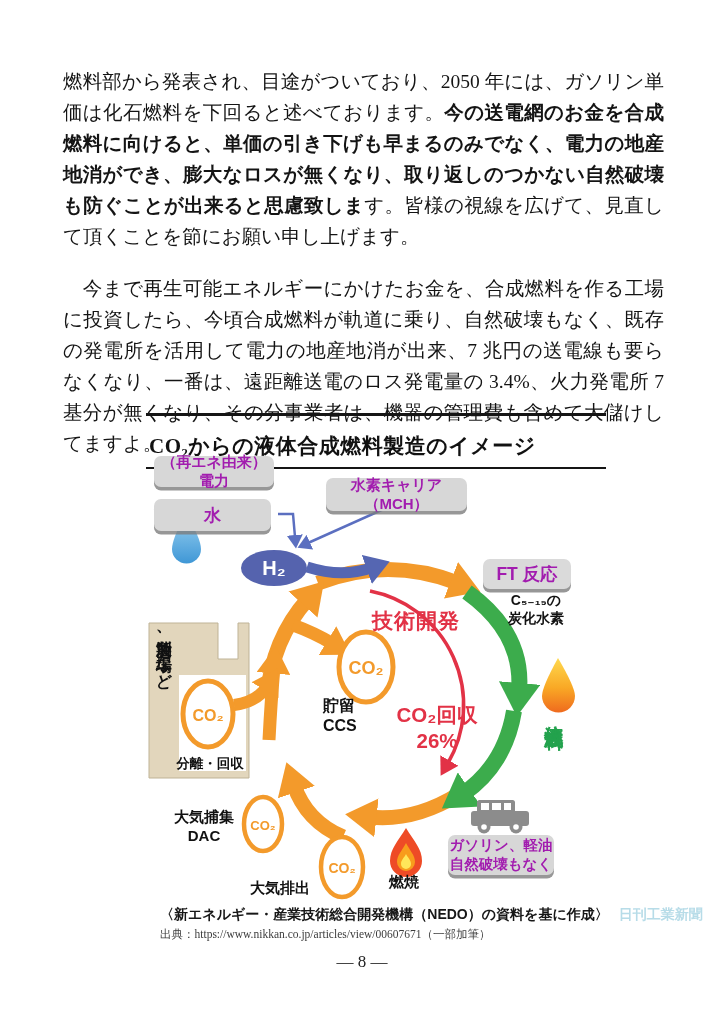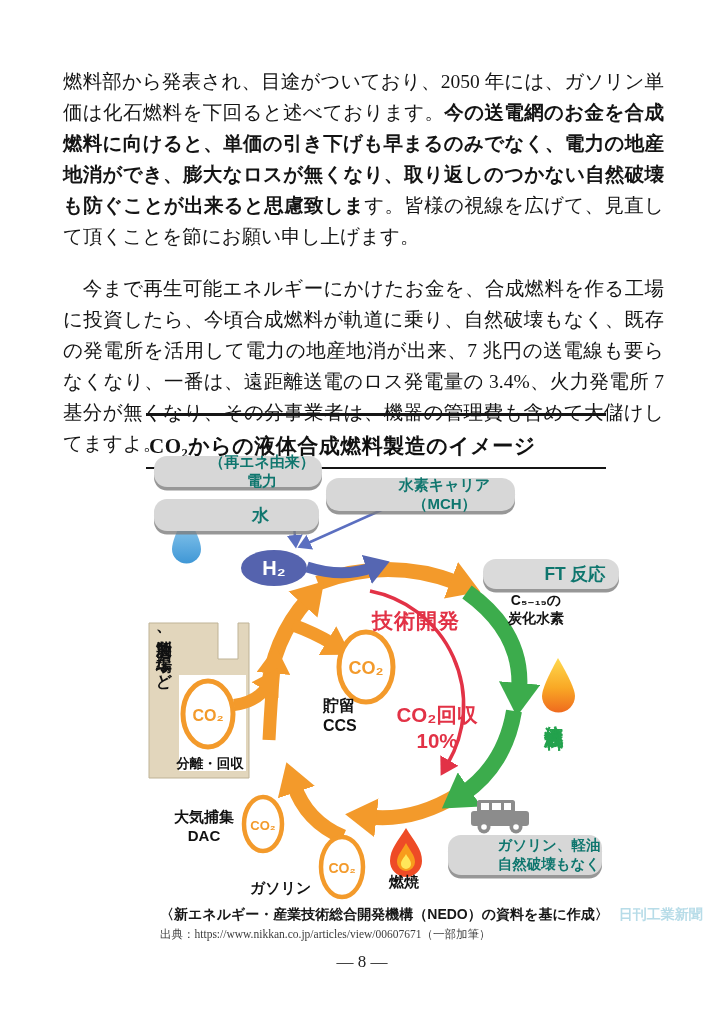--- a/index.html
+++ b/index.html
@@ -18,24 +18,24 @@
   
   .diagram{position:absolute;left:146px;top:409px;width:458px;height:545px;
     font-family:"Liberation Sans","DejaVu Sans",sans-serif;}
   .d-title{
     position:absolute;left:0;top:4px;width:454px;
     border-top:3.5px solid #151515;border-bottom:2px solid #151515;
     padding:16px 3px 7px 3px;font-size:21px;font-weight:bold;color:#111;letter-spacing:.5px;font-family:Liberation Serif, serif;
   }
   .dsvg{position:absolute;left:0;top:0;width:458px;height:545px;}
   .gbox{
-    position:absolute;background:#d7d7d7;border-radius:13px;
+    position:absolute;background:#d7d7d7;border-radius:7px;
     box-shadow:0 3.5px 0 rgba(125,125,125,.8);
     display:flex;align-items:center;justify-content:center;text-align:center;
-    font-weight:bold;color:#0f766e;padding-left:48px;
+    font-weight:bold;color:#a21caf;
   }
   .dlabel{position:absolute;font-weight:bold;color:#111;line-height:1.25;}
   .center{text-align:center;}
   .red{color:#e23246;}
   .vert{writing-mode:vertical-rl;text-orientation:upright;}
   .ekitai{
     color:#23a24d;
     text-shadow:1.5px 0 #fff,-1.5px 0 #fff,0 1.5px #fff,0 -1.5px #fff,1px 1px #fff,-1px -1px #fff;
     letter-spacing:1px;
   }
@@ -170,31 +170,31 @@
     <div class="gbox" style="left:337px;top:150px;width:88px;height:30px;font-size:17.5px;background:#dadada;">FT 反応</div>
     <div class="gbox" style="left:302px;top:426px;width:106px;height:40px;font-size:14.5px;">
       <span><span>ガソリン、軽油</span><br><span>自然破壊もなく</span></span>
     </div>
 
     <div class="dlabel center" style="left:346px;top:183px;width:88px;font-size:14px;">
       <span>C₅₋₁₉の</span><br><span>炭化水素</span>
     </div>
     <div class="dlabel red" style="left:226px;top:199px;font-size:21px;letter-spacing:1px;">技術開発</div>
     <div class="dlabel red center" style="left:246px;top:293px;width:90px;font-size:20.5px;">
-      <span>CO₂回収</span><br><span>10%</span>
+      <span>CO₂回収</span><br><span>26%</span>
     </div>
     <div class="dlabel" style="left:177px;top:287px;font-size:16px;">
       <span>貯留</span><br><span>CCS</span>
     </div>
     <div class="dlabel vert" style="left:8px;top:219px;height:150px;font-size:16px;">製油所、工場など</div>
     <div class="dlabel center" style="left:28px;top:347px;width:72px;font-size:13.5px;">分離・回収</div>
     <div class="dlabel center" style="left:24px;top:399px;width:68px;font-size:15px;">
       <span>大気捕集</span><br><span>DAC</span>
     </div>
-    <div class="dlabel" style="left:104px;top:470px;font-size:15px;">ガソリン</div>
+    <div class="dlabel" style="left:104px;top:470px;font-size:15px;">大気排出</div>
     <div class="dlabel" style="left:243px;top:464px;font-size:15px;">燃焼</div>
     <div class="dlabel vert ekitai" style="left:396px;top:301px;height:120px;font-size:19px;">液体合成燃料</div>
 
     <div class="caption">
       <span>〈新エネルギー・産業技術総合開発機構（NEDO）の資料を基に作成〉</span><span class="wm">日刊工業新聞</span>
     </div>
     <div class="source">出典：https://www.nikkan.co.jp/articles/view/00607671（一部加筆）</div>
   </div>
 
   <div class="pagenum">— 8 —</div>

